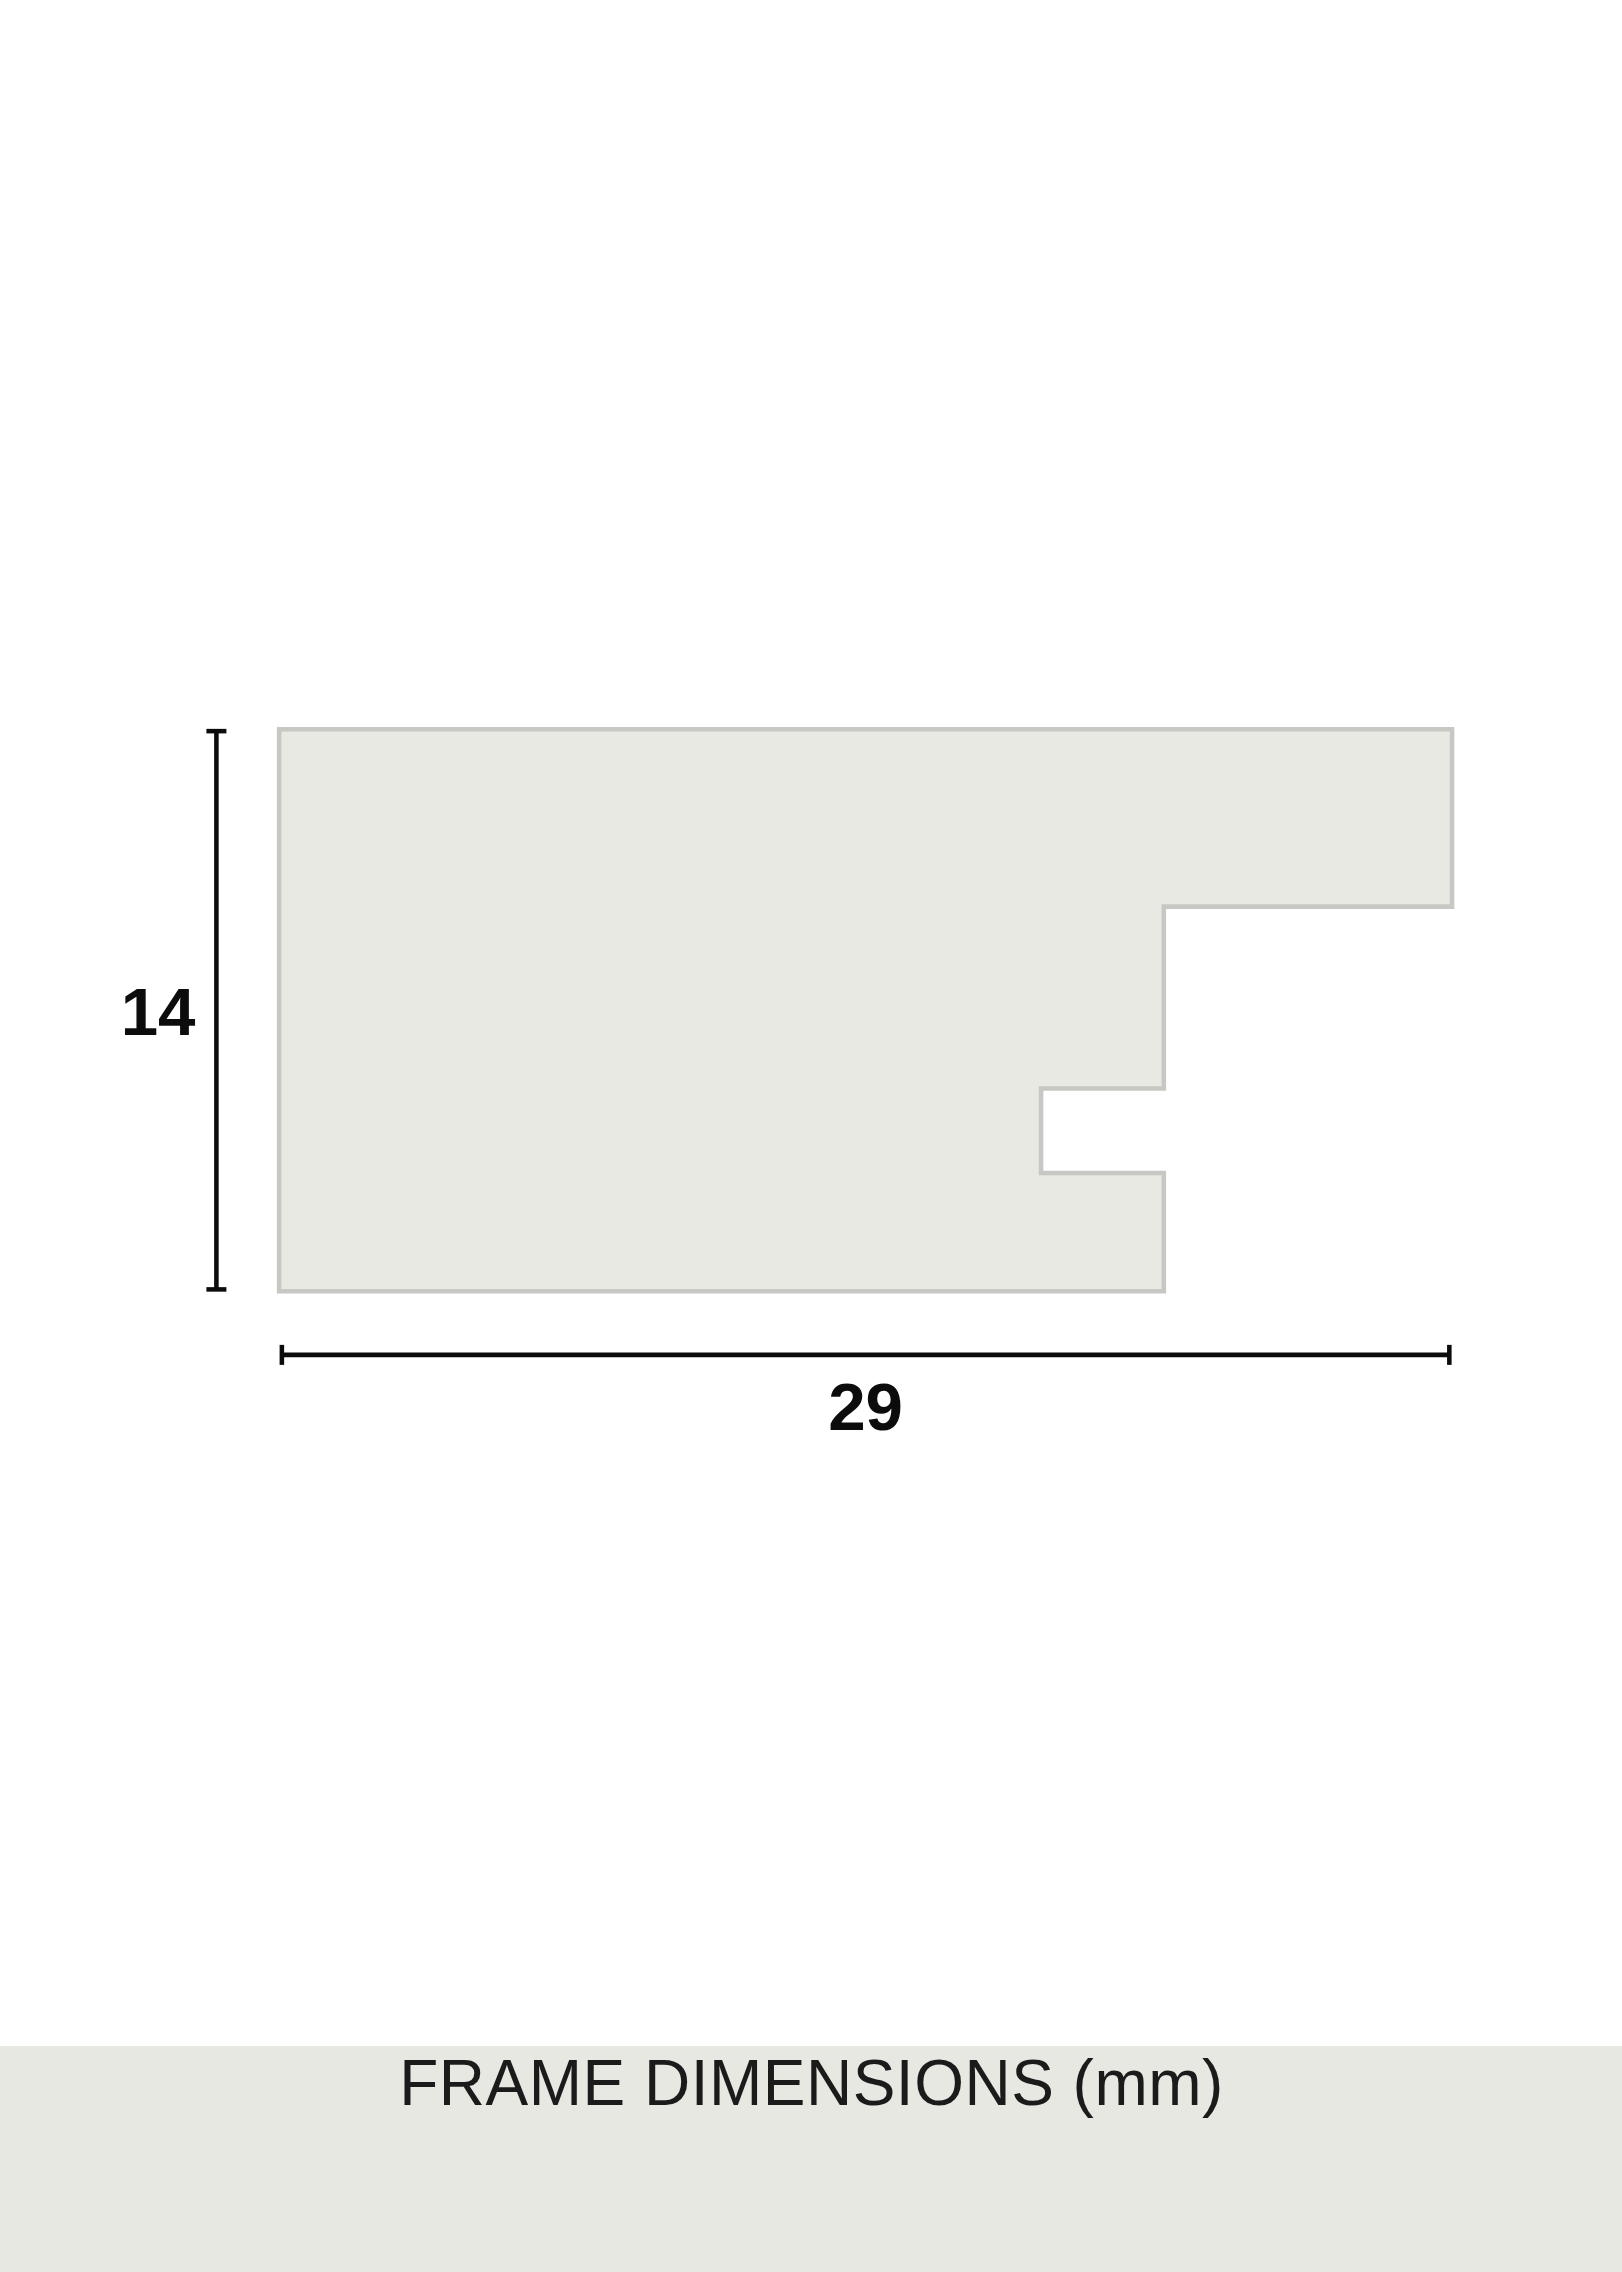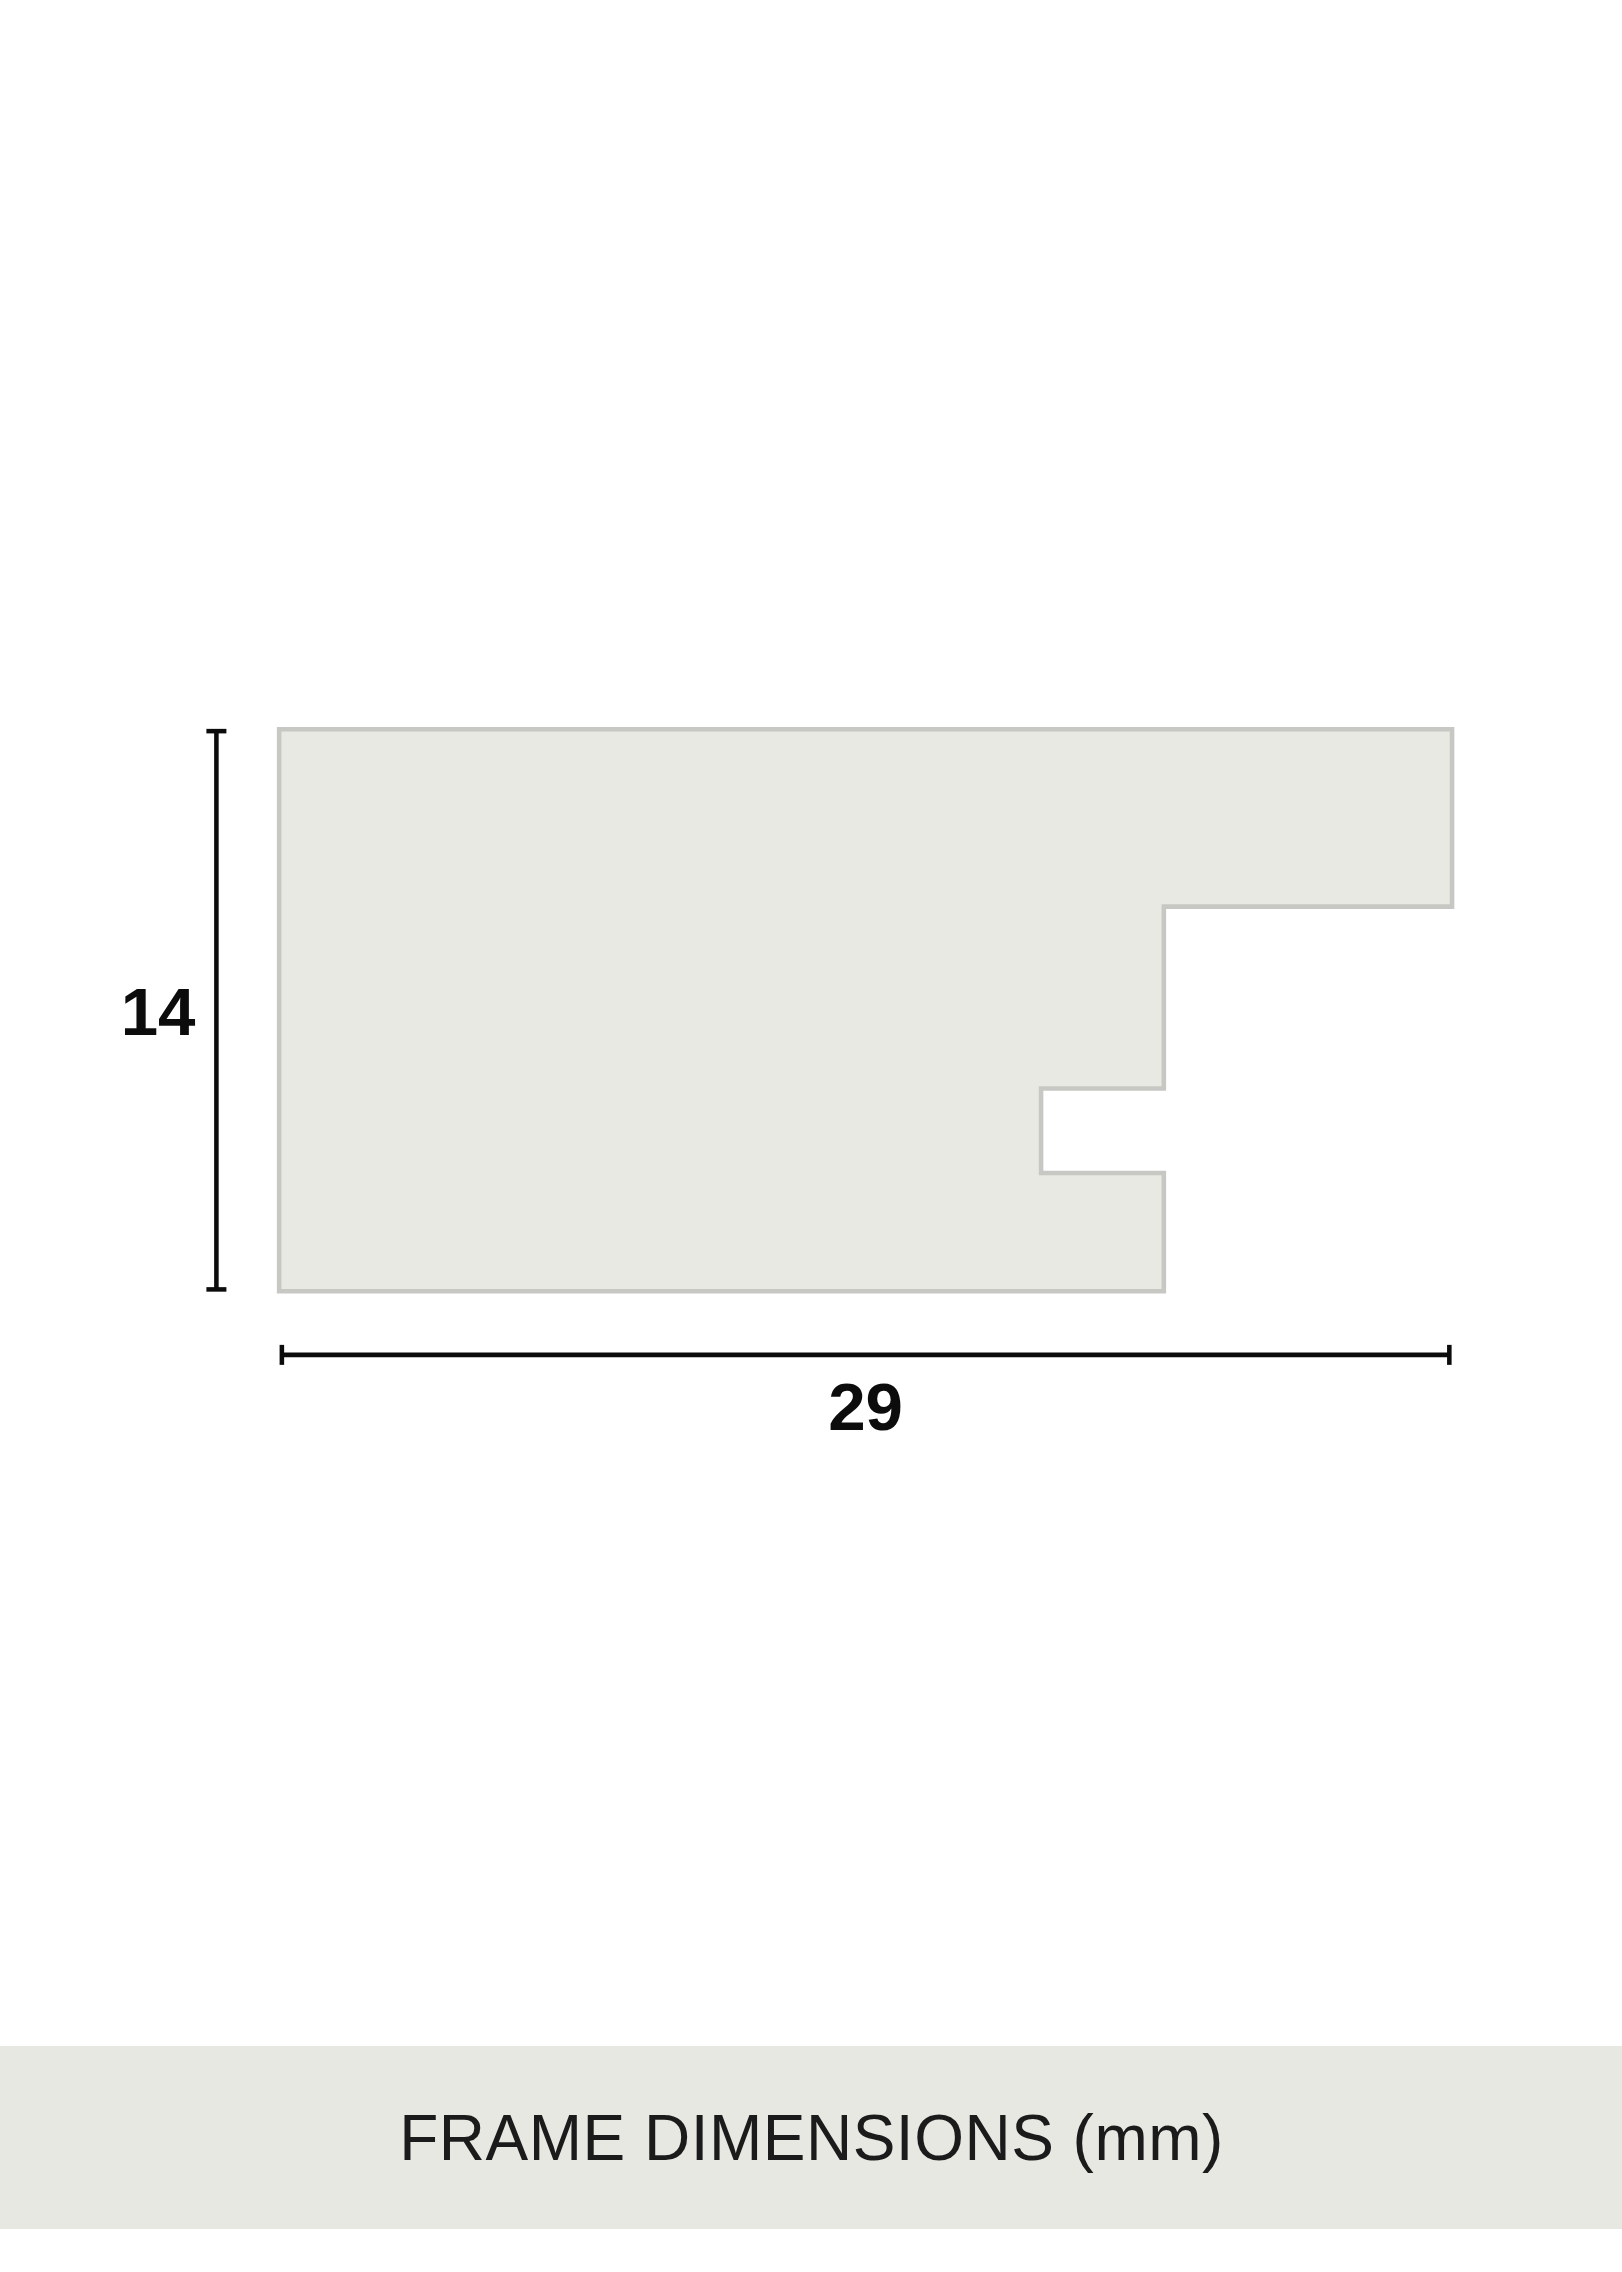--- a/index.html
+++ b/index.html
@@ -43,24 +43,24 @@
     fill: var(--dim_color);
     font-family: "Liberation Sans", sans-serif;
     font-size: 74px;
     font-weight: 700;
   }
   .footer-bar {
     position: absolute;
     left: 0;
     top: 2046px;
     width: 1623px;
-    height: 183px;
+    height: 227px;
     background: var(--footer_bg);
     display: flex;
-    align-items: center;
+    align-items: flex-start;
     justify-content: center;
   }
   .footer-title {
     color: var(--footer_text);
     font-family: "Liberation Sans", sans-serif;
     font-size: 64px;
     font-weight: 400;
     letter-spacing: 0.5px;
     white-space: nowrap;
   }

